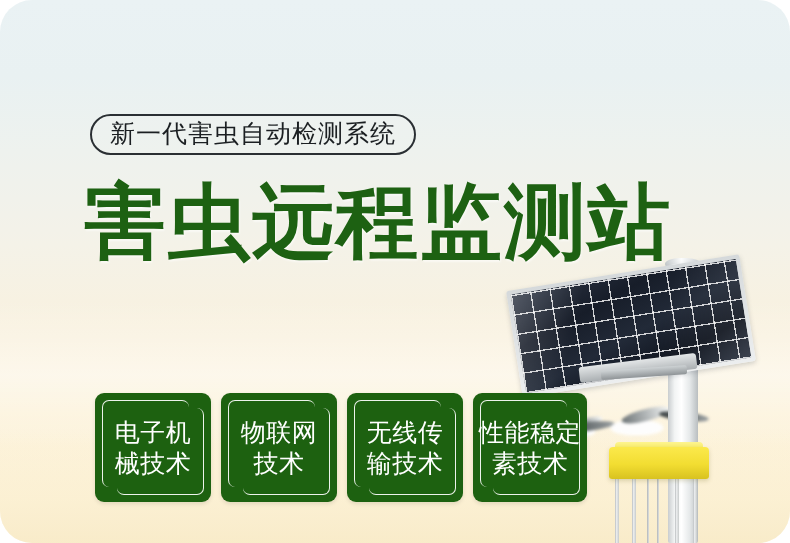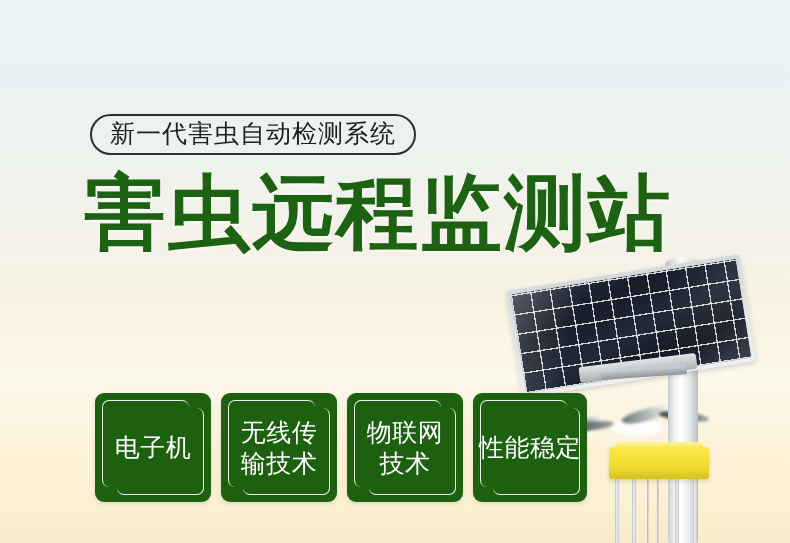--- a/index.html
+++ b/index.html
@@ -12,20 +12,21 @@
     background:
       linear-gradient(180deg,
         #eaf2f4 0%,
         #e9f1f2 14%,
         #eef2ee 28%,
         #f4f2e8 45%,
         #f9f1de 62%,
         #fcf2d9 76%,
         #fdf4de 88%,
         #fdf8ea 100%);
+    border-radius: 32px;
   }
   
   .haze{
     position:absolute;left:0;right:0;pointer-events:none;
   }
   .haze-a{top:300px;height:150px;
     background:linear-gradient(180deg,rgba(255,255,255,0) 0%,rgba(255,255,255,.45) 50%,rgba(255,255,255,0) 100%);}
   .haze-b{top:430px;height:113px;
     background:linear-gradient(180deg,rgba(253,243,216,0) 0%,rgba(250,236,199,.55) 60%,rgba(247,231,190,.75) 100%);}
 
@@ -106,21 +107,21 @@
   
   #badge{
     position:absolute;left:90px;top:114px;
     border:2px solid #2a2f33;border-radius:22px;
     padding:5px 18px 7px 18px;
     font-size:25px;line-height:1;letter-spacing:1px;color:#1b1f22;
     font-weight:400;white-space:nowrap;
     background:rgba(255,255,255,.05);
   }
   #title{
-    position:absolute;left:84px;top:172px;
+    position:absolute;left:84px;top:181px;
     font-size:82px;line-height:1;font-weight:bold;letter-spacing:2px;
     color:#1d6112;white-space:nowrap;
     text-shadow:1px 2px 2px rgba(255,255,255,.55);
   }
   #subtitle{
     position:absolute;left:88px;top:283px;
     font-size:36px;line-height:1;letter-spacing:1px;color:#22272b;
     white-space:nowrap;font-weight:400;
   }
 
@@ -193,43 +194,45 @@
   <div id="badge">新一代害虫自动检测系统</div>
   <div id="title">害虫远程监测站</div>
 
   <div id="tags">
 
     <div class="tag">
       <span class="br-tl"></span>
       <span class="br-br"></span>
       <span class="txt">
         <span>电子机</span>
+        <span class="l2">械技术</span>
+      </span>
+    </div>
+
+    <div class="tag">
+      <span class="br-tl"></span>
+      <span class="br-br"></span>
+      <span class="txt">
+        <span>物联网</span>
+        <span class="l2">技术</span>
       </span>
     </div>
 
     <div class="tag">
       <span class="br-tl"></span>
       <span class="br-br"></span>
       <span class="txt">
         <span>无线传</span>
         <span class="l2">输技术</span>
       </span>
     </div>
 
-    <div class="tag">
-      <span class="br-tl"></span>
-      <span class="br-br"></span>
-      <span class="txt">
-        <span>物联网</span>
-        <span class="l2">技术</span>
-      </span>
-    </div>
-
     <div class="tag wide">
       <span class="br-tl"></span>
       <span class="br-br"></span>
       <span class="txt">
         <span>性能稳定</span>
+        <span class="l2">素技术</span>
       </span>
     </div>
 
   </div>
 </div>
 
 </body></html>

